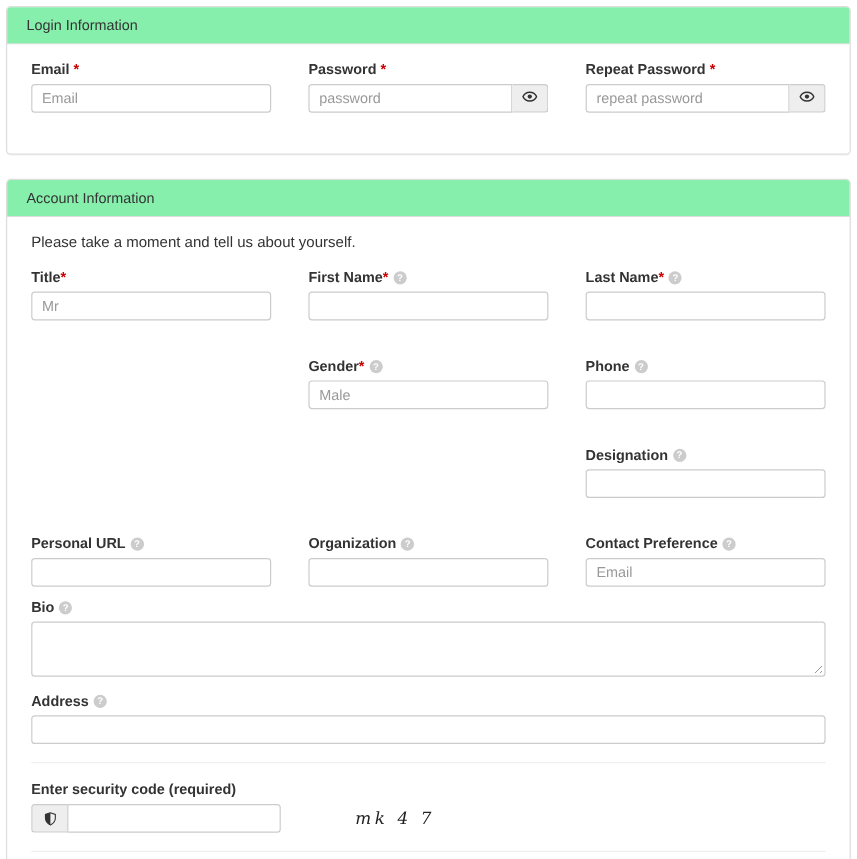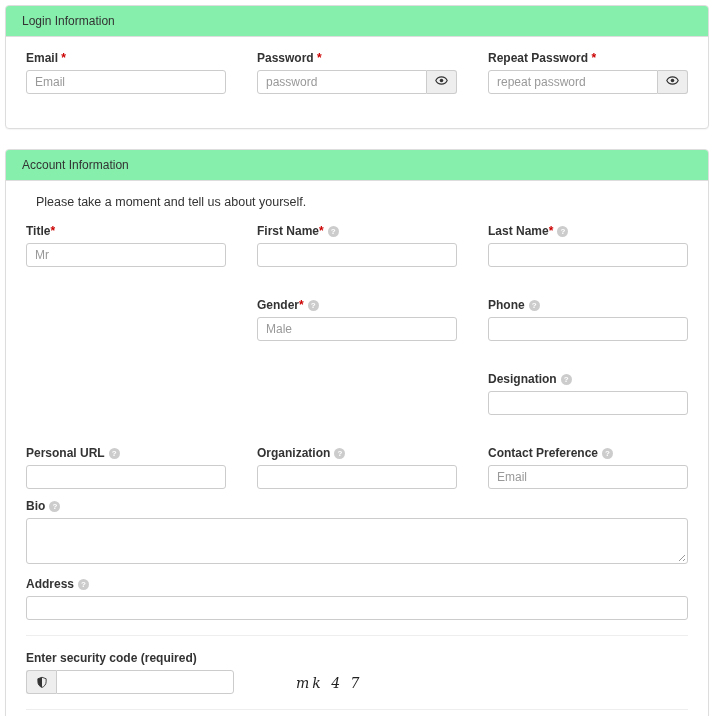--- a/index.html
+++ b/index.html
@@ -19,21 +19,21 @@
   }
   .panel-heading {
     background:#86efac; border-bottom:1px solid #ddd;
     padding:8px 16px; border-radius:3px 3px 0 0;
     color:#333; font-size:12px;
   }
   .panel-body { padding:14px 20px 14px 20px; }
   .login-body { padding-bottom:34px; }
   .account-body { padding-bottom:10px; }
 
-  .intro { margin:0 0 15px 10px; font-size:12.5px; }
+  .intro { margin:0 0 15px 0; font-size:12.5px; }
 
   label { display:block; font-weight:bold; font-size:12px; margin-bottom:5px; color:#333; }
   .req { color:#cc0000; }
 
   .text-input {
     width:100%; height:24px;
     border:1px solid #ccc; border-radius:3px;
     padding:3px 8px; font-size:12px; color:#555;
     font-family:inherit; background:#fff; outline:none;
   }

